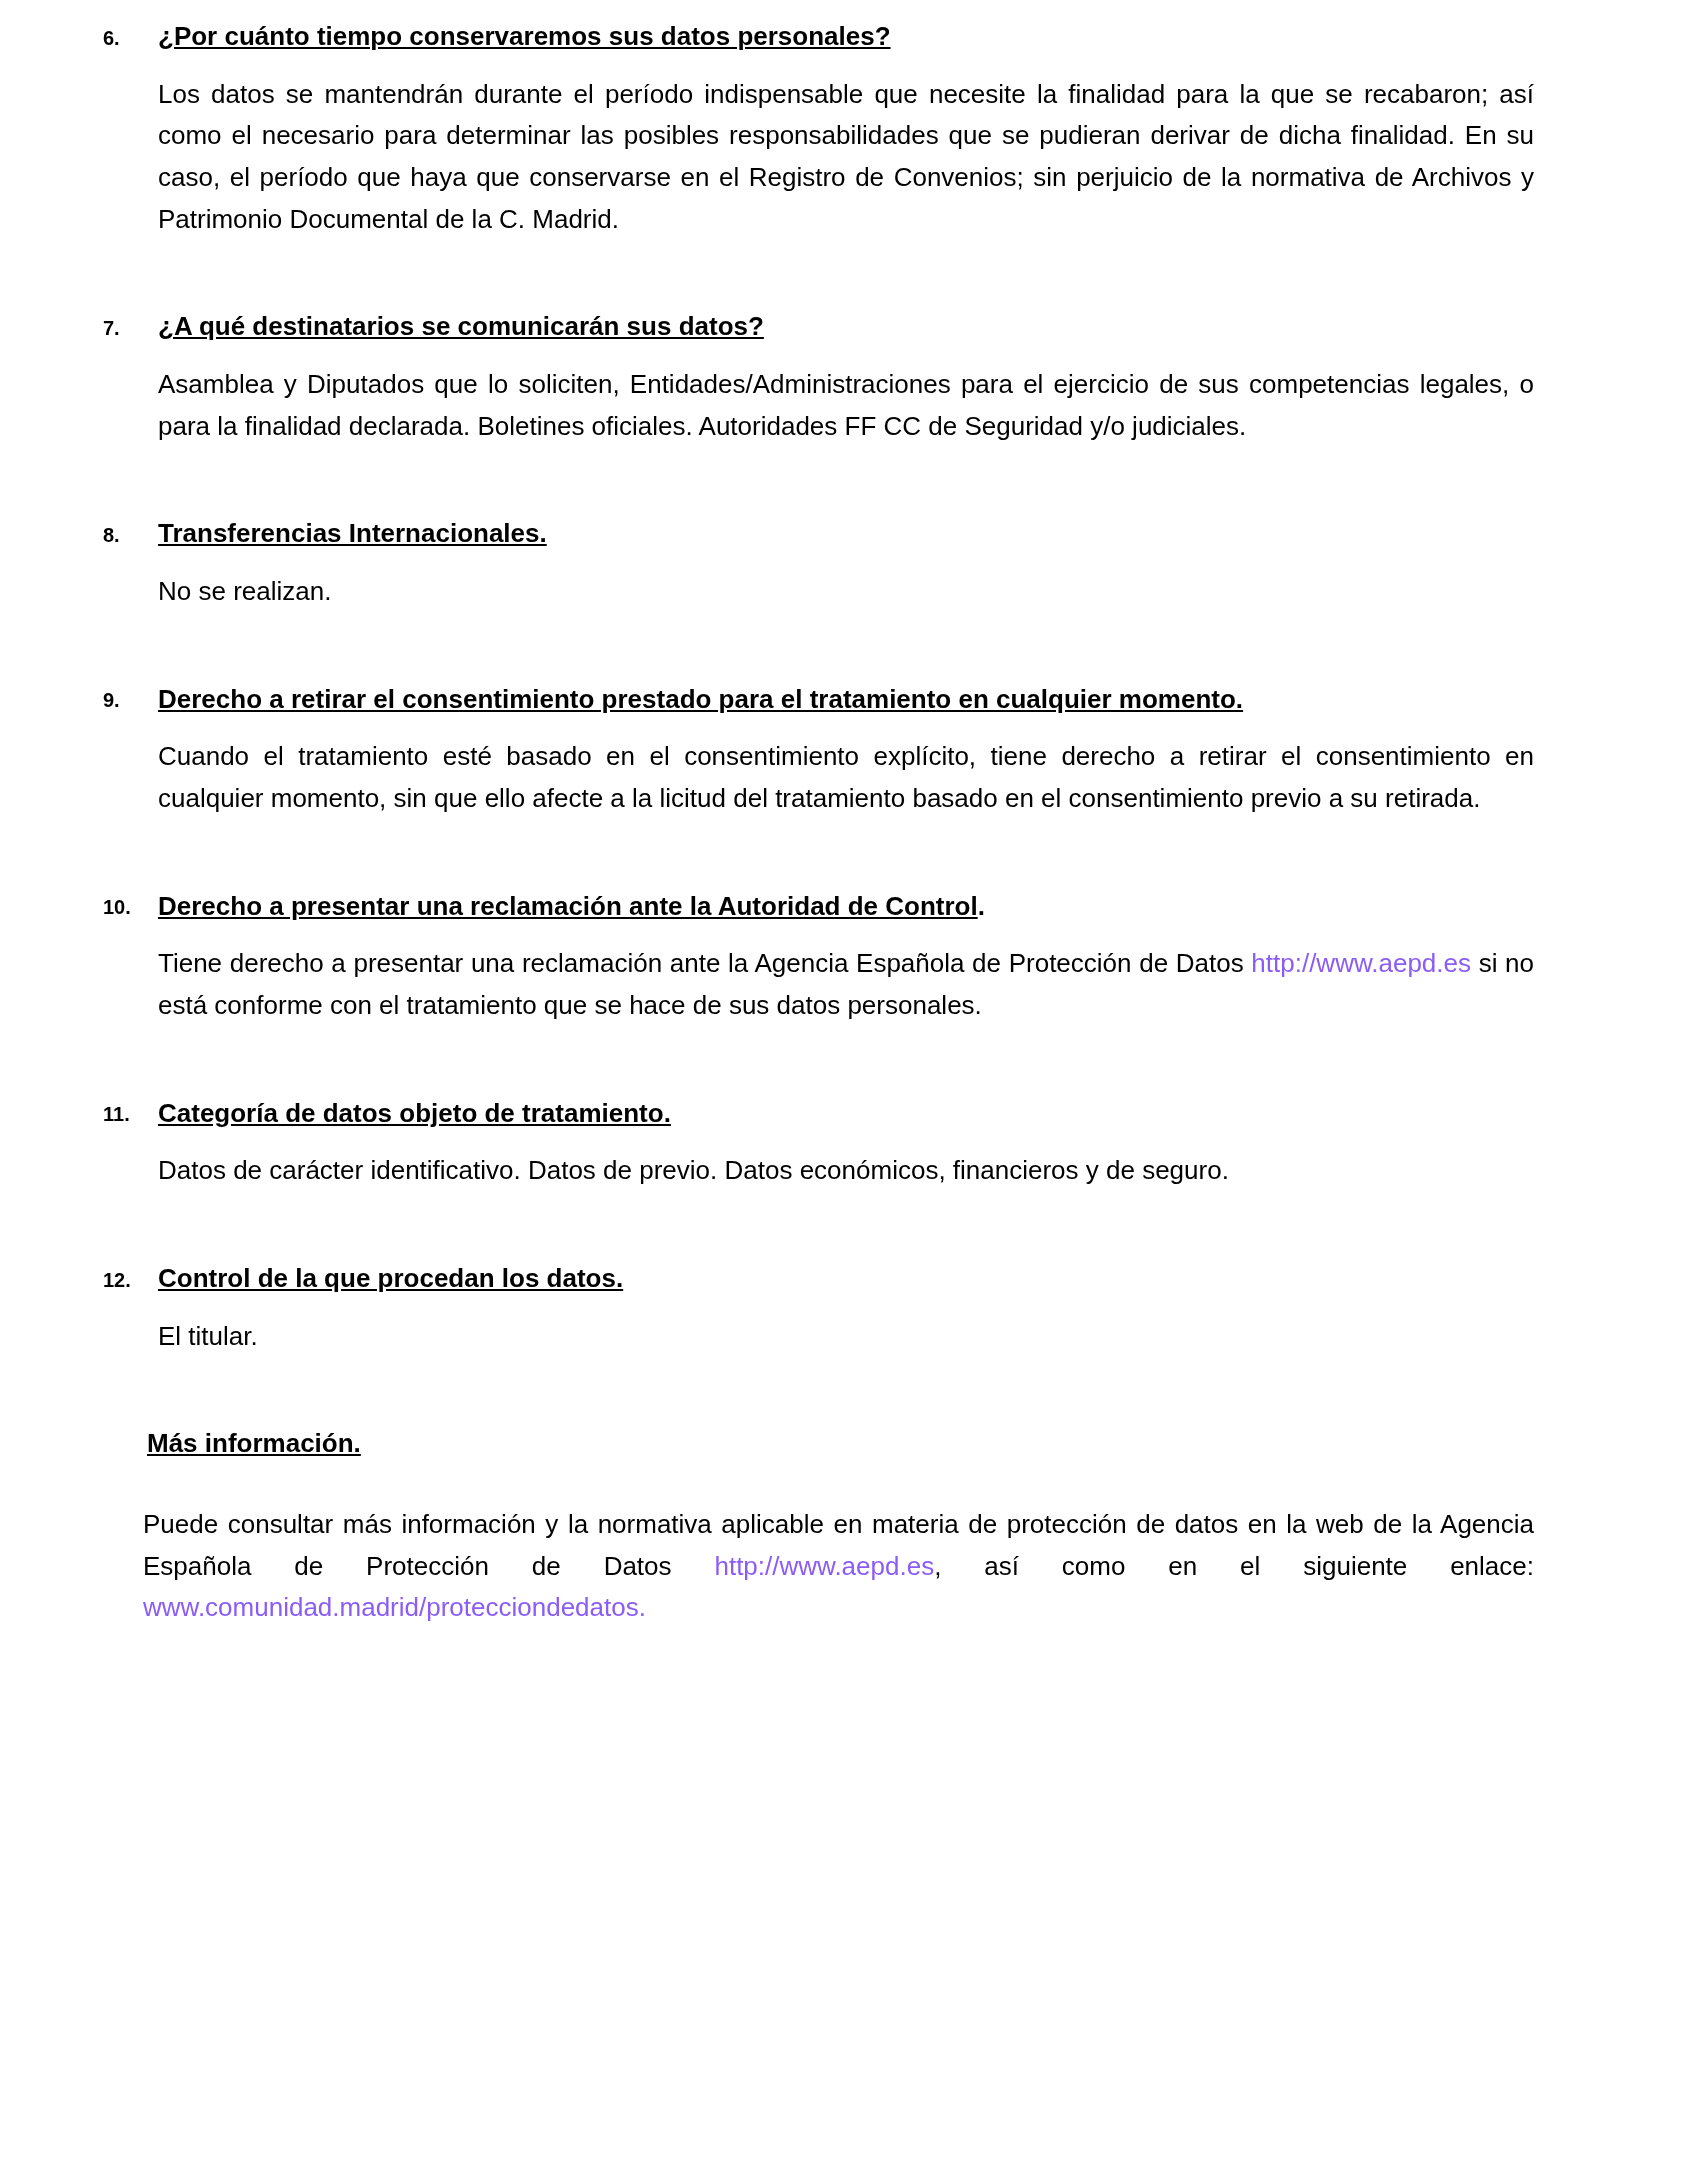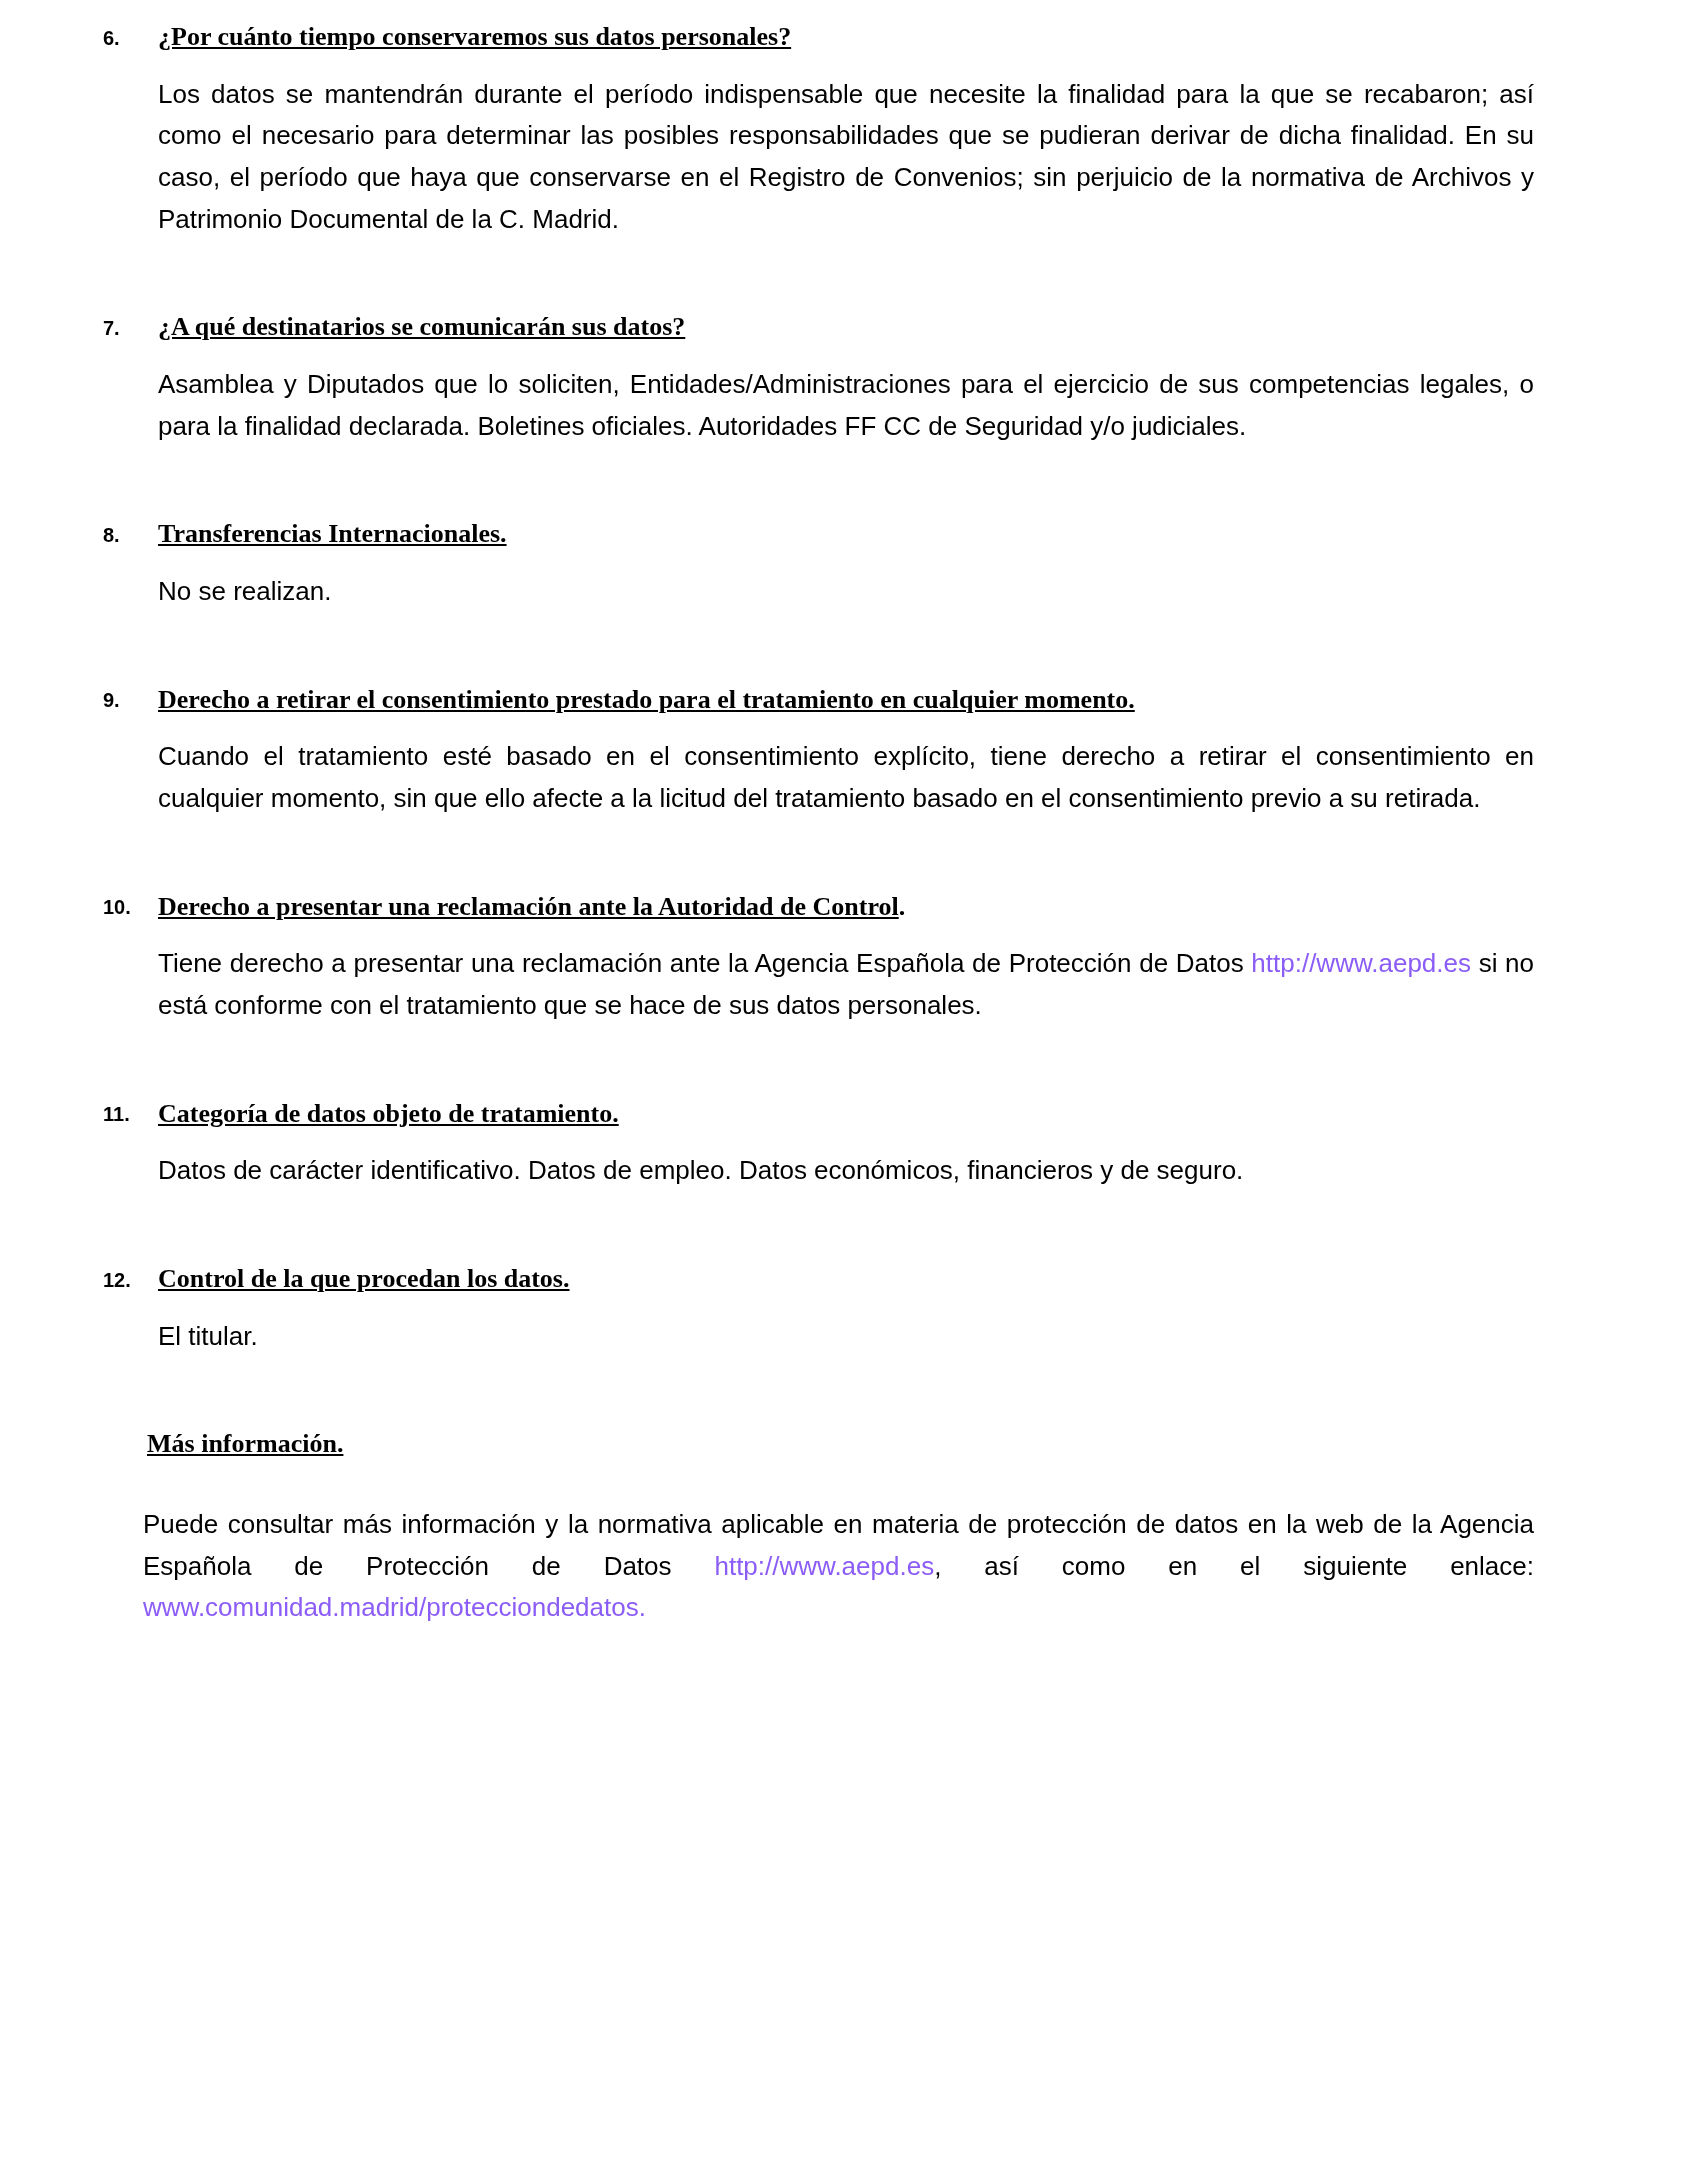--- a/index.html
+++ b/index.html
@@ -24,21 +24,20 @@
     font-weight: bold;
     font-size: 20px;
     padding-top: 6.8px;
   }
   .content { flex: 1; min-width: 0; }
   .heading {
     font-size: 26px;
     font-weight: bold;
     margin: 0 0 20px 0;
     line-height: 1.3;
-    font-family: Liberation Serif, serif;
   }
   .hd { text-decoration: underline; }
   .body {
     font-size: 26px;
     line-height: 1.6;
     text-align: justify;
   }
   a.link {
     color: #8b5cf6;
     cursor: pointer;
@@ -94,21 +93,21 @@
     <div class="content">
       <h2 class="heading"><span class="hd">Derecho a presentar una reclamación ante la Autoridad de Control</span><span>.</span></h2>
       <p class="body"><span>Tiene derecho a presentar una reclamación ante la Agencia Española de Protección de Datos </span><a class="link">http://www.aepd.es</a><span> si no está conforme con el tratamiento que se hace de sus datos personales.</span></p>
     </div>
   </section>
 
   <section class="item">
     <span class="num">11.</span>
     <div class="content">
       <h2 class="heading"><span class="hd">Categoría de datos objeto de tratamiento.</span></h2>
-      <p class="body">Datos de carácter identificativo. Datos de empleo. Datos económicos, financieros y de seguro.</p>
+      <p class="body">Datos de carácter identificativo. Datos de previo. Datos económicos, financieros y de seguro.</p>
     </div>
   </section>
 
   <section class="item">
     <span class="num">12.</span>
     <div class="content">
       <h2 class="heading"><span class="hd">Control de la que procedan los datos.</span></h2>
       <p class="body">El titular.</p>
     </div>
   </section>

